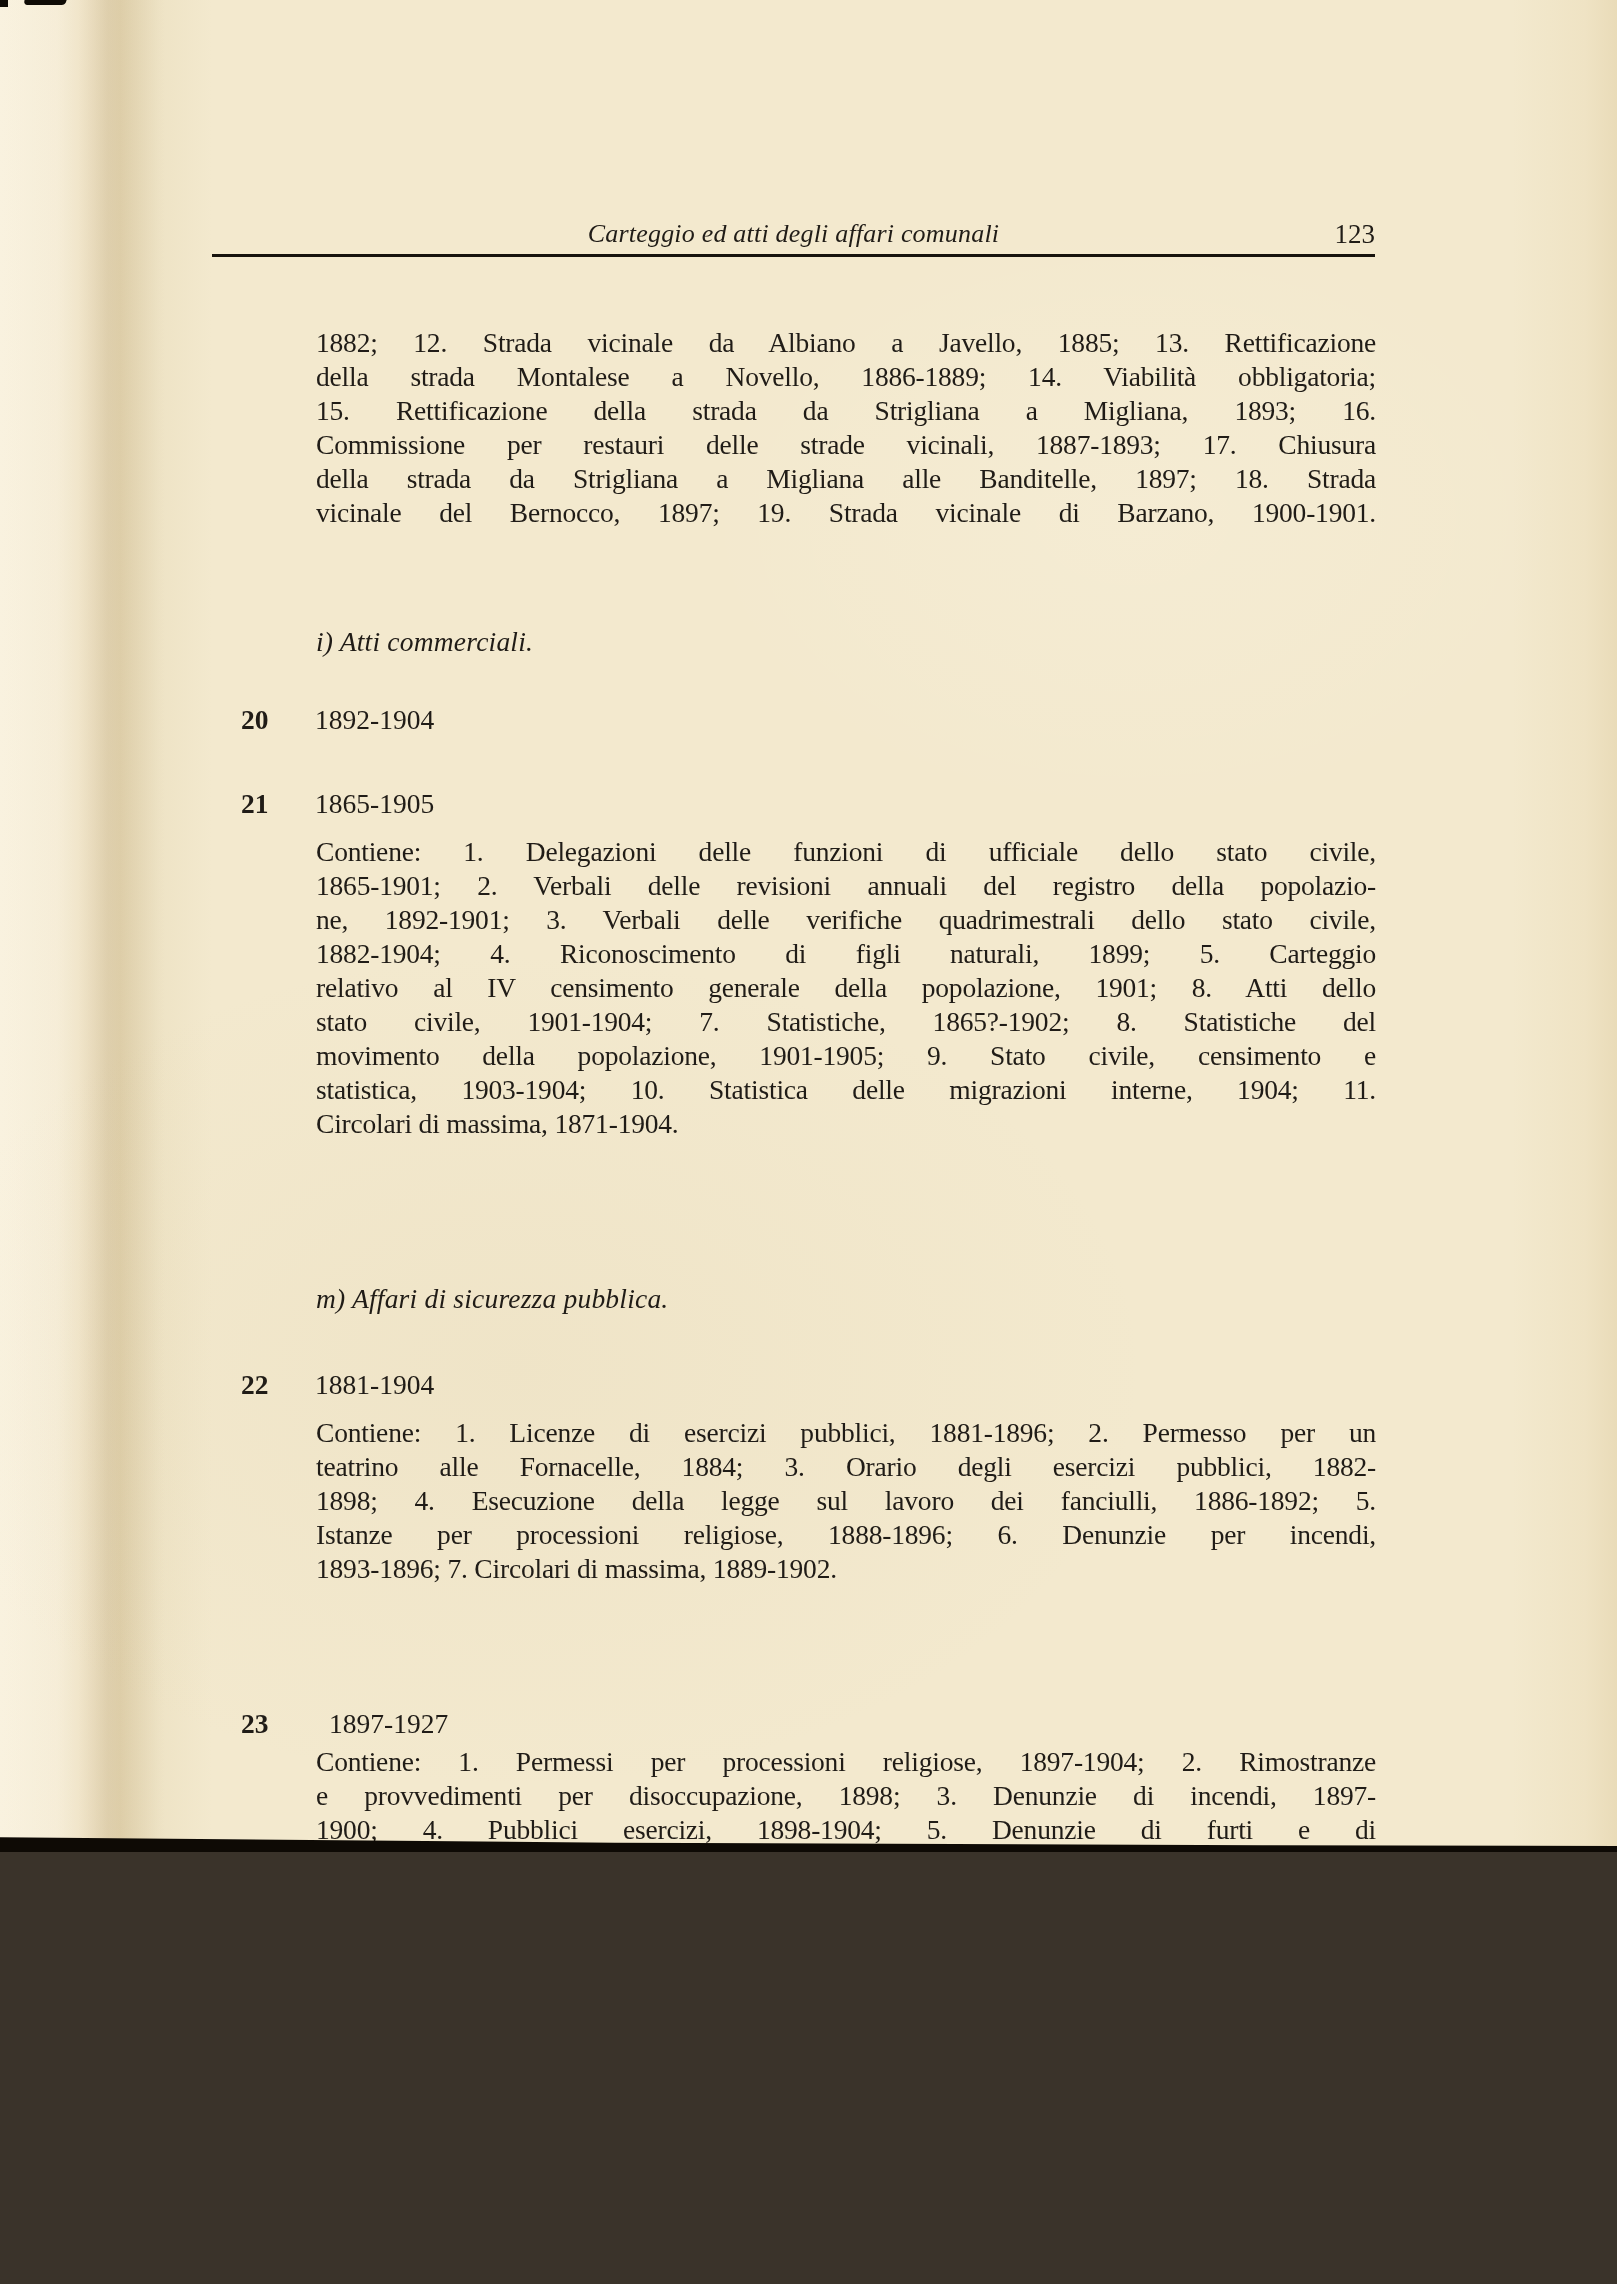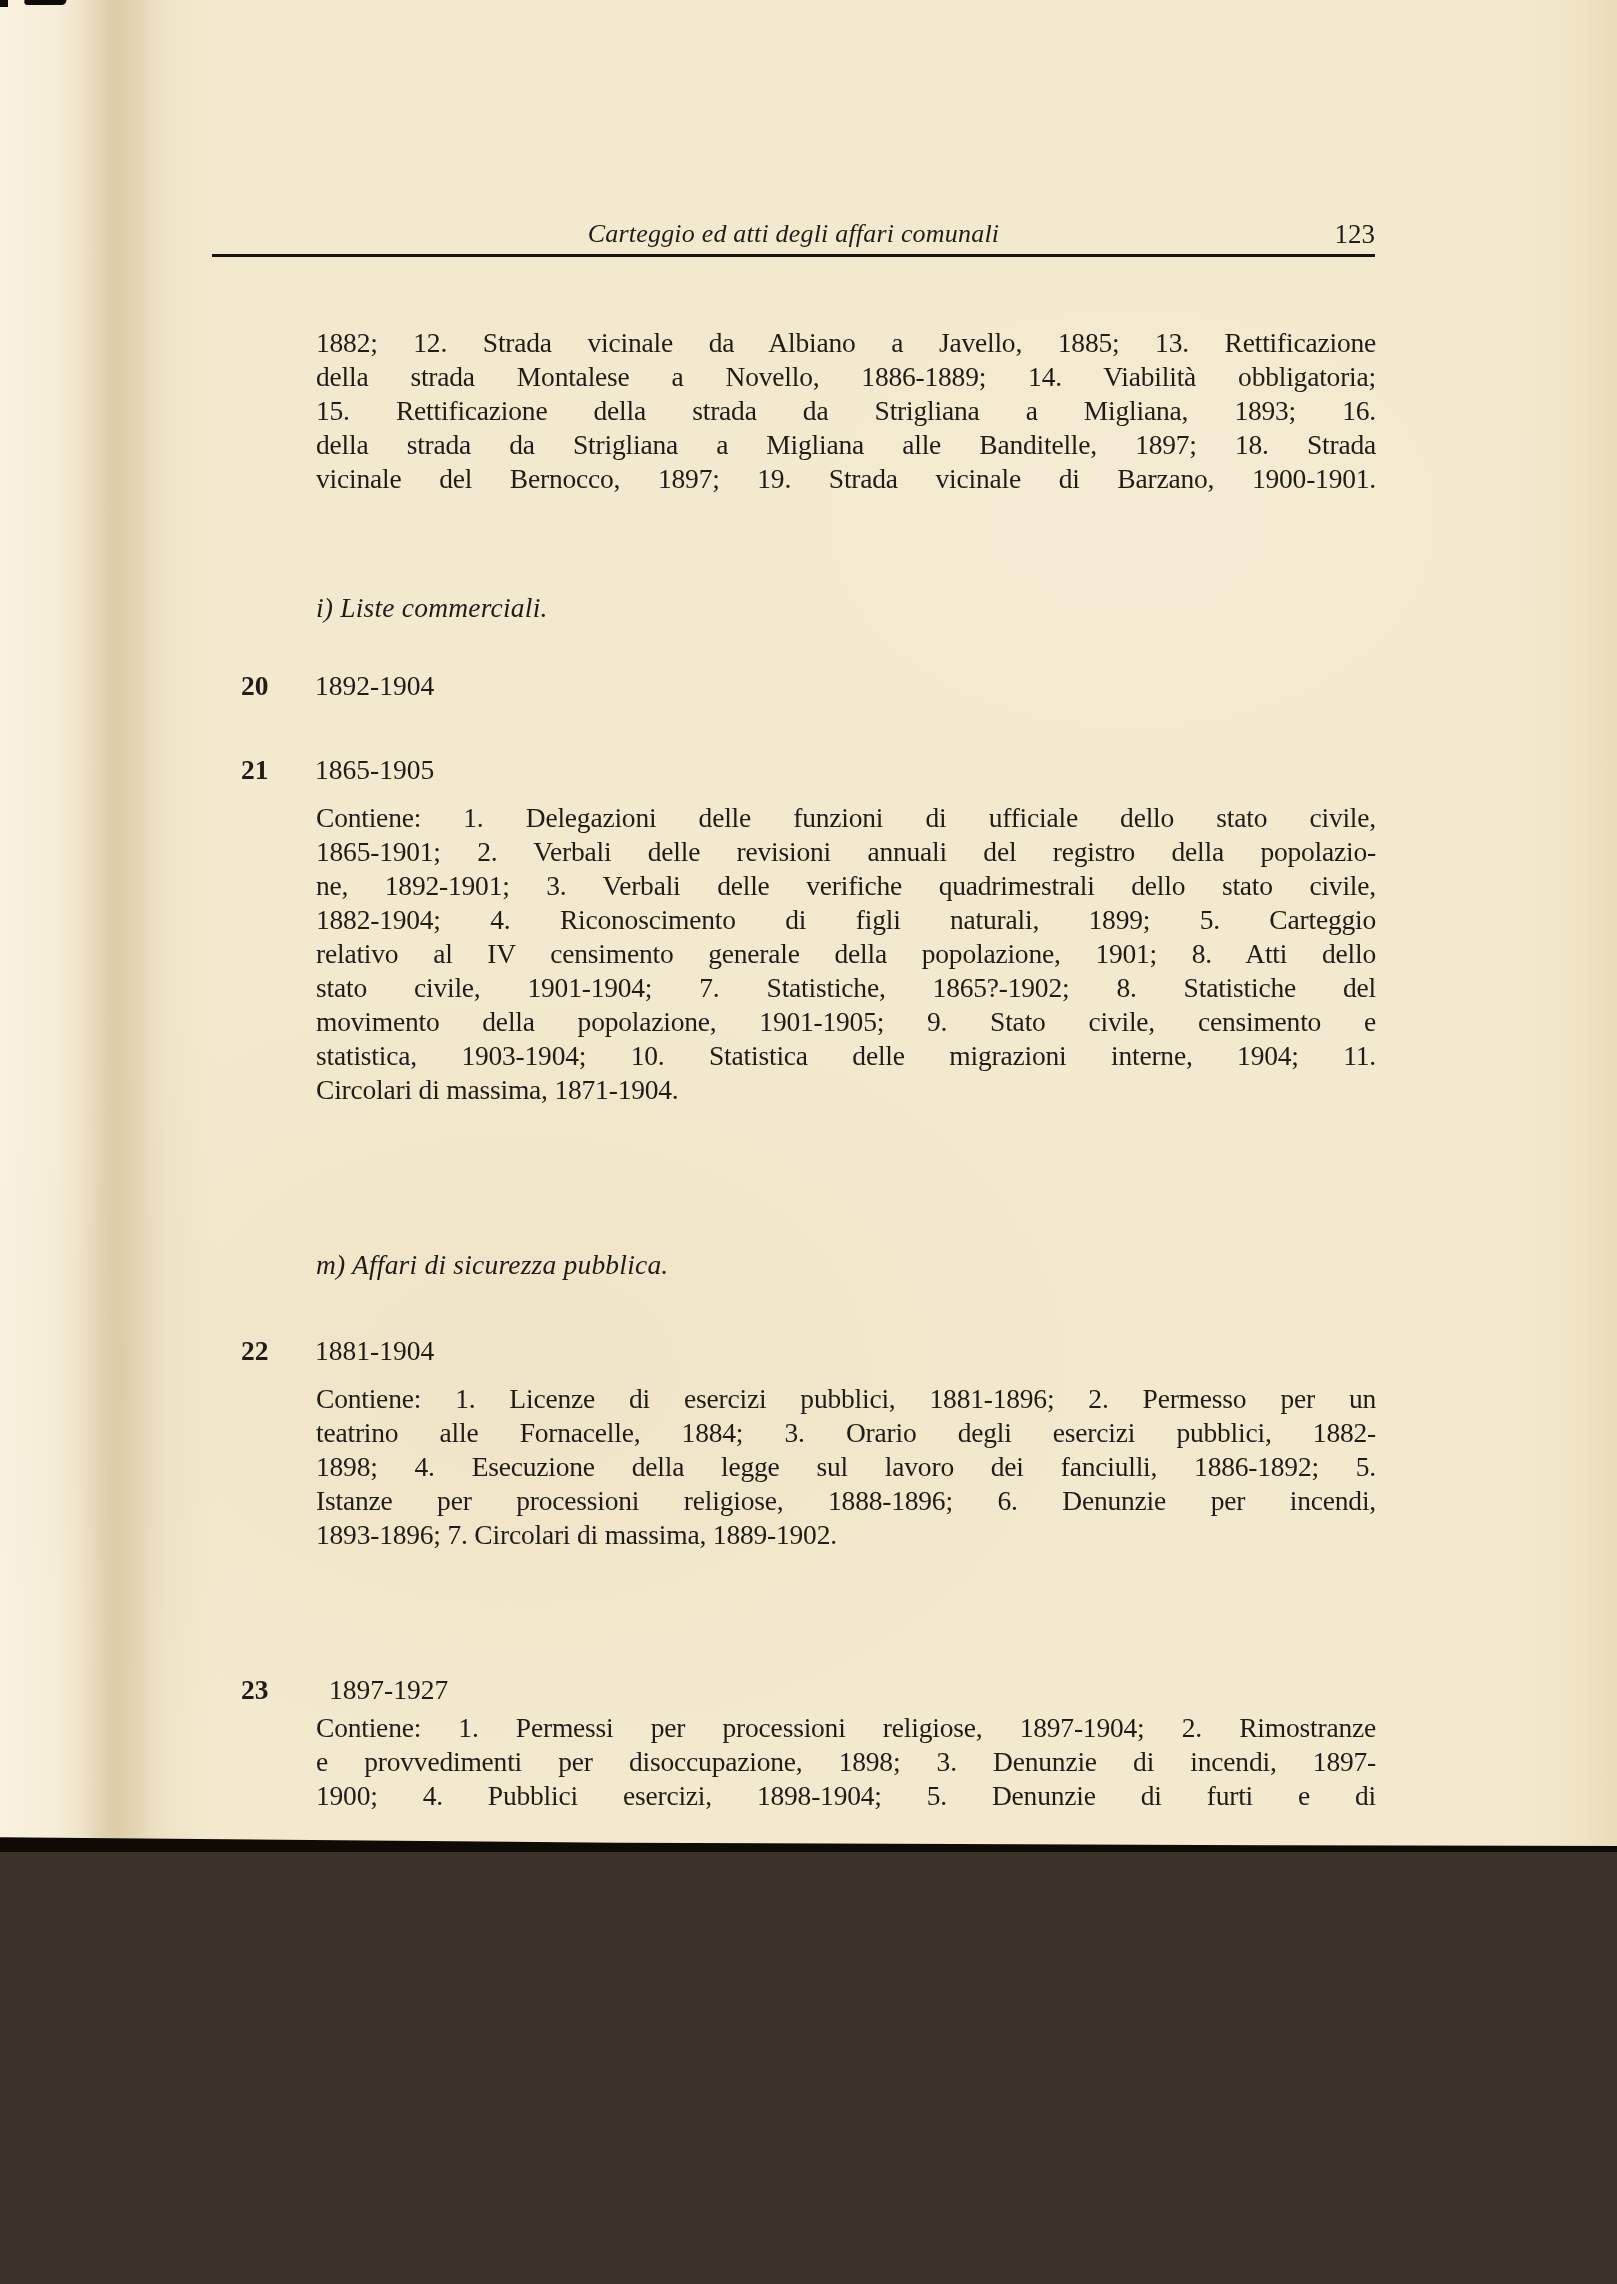--- a/index.html
+++ b/index.html
@@ -65,25 +65,26 @@
     <div class="running-head">
       <span class="running-title">Carteggio ed atti degli affari comunali</span>
       <span class="page-number">123</span>
     </div>
     <div class="header-rule"></div>
 
     <div class="para intro stretch-last">
         <div class="pline">1882; 12. Strada vicinale da Albiano a Javello, 1885; 13. Rettificazione</div>
         <div class="pline">della strada Montalese a Novello, 1886-1889; 14. Viabilità obbligatoria;</div>
         <div class="pline">15. Rettificazione della strada da Strigliana a Migliana, 1893; 16.</div>
+        <div class="pline">Commissione per restauri delle strade vicinali, 1887-1893; 17. Chiusura</div>
         <div class="pline">della strada da Strigliana a Migliana alle Banditelle, 1897; 18. Strada</div>
         <div class="pline pline-last">vicinale del Bernocco, 1897; 19. Strada vicinale di Barzano, 1900-1901.</div>
       </div>
 
-    <div class="section-heading" id="heading-i">i) Liste commerciali.</div>
+    <div class="section-heading" id="heading-i">i) Atti commerciali.</div>
 
     <div class="archive-item-row" id="row-20">
       <span class="item-number">20</span>
       <span class="item-dates">1892-1904</span>
     </div>
 
 
     <div class="archive-item-row" id="row-21">
       <span class="item-number">21</span>
       <span class="item-dates">1865-1905</span>

